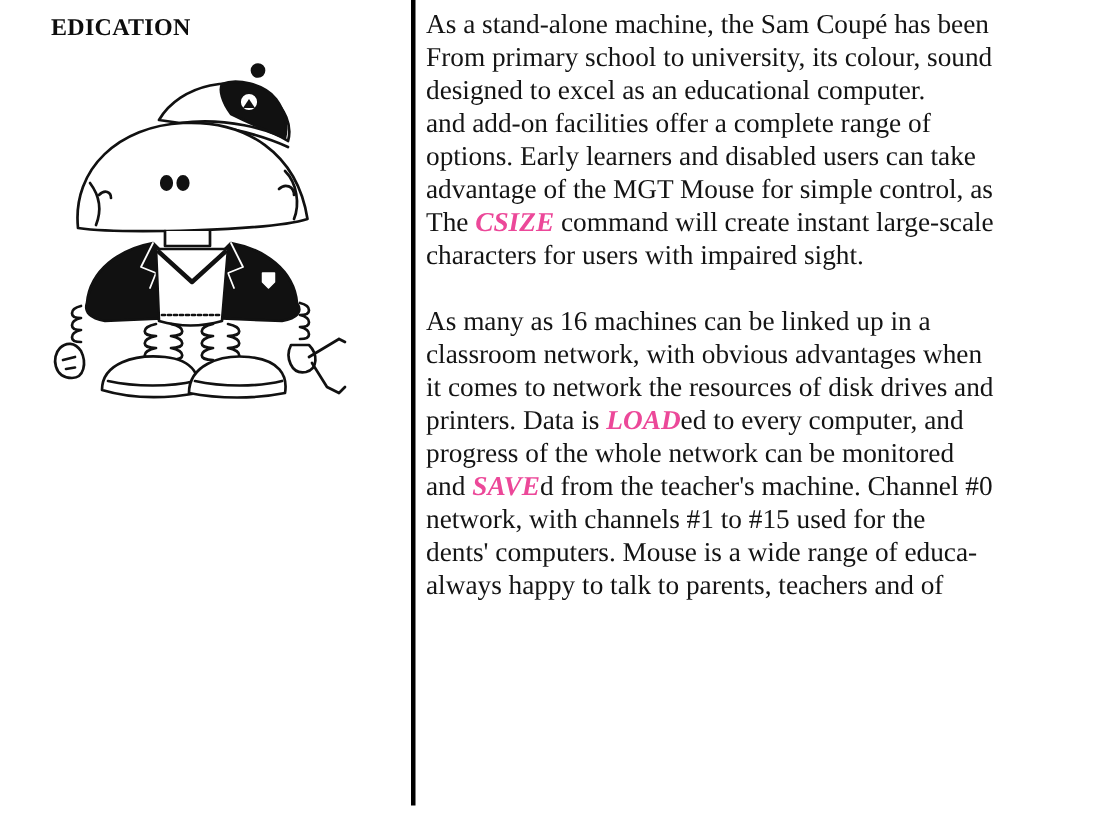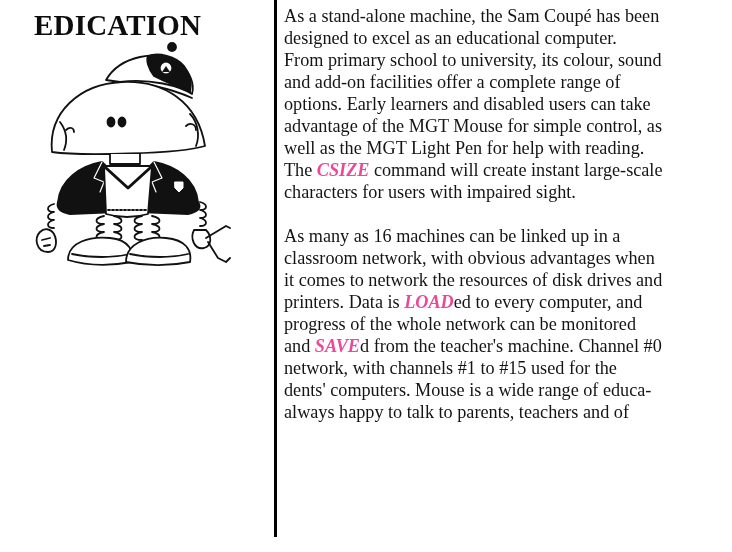--- a/index.html
+++ b/index.html
@@ -24,21 +24,21 @@
       position: absolute;
       left: 0; top: 0;
       width: 274px; height: 552px;
     }
     .heading {
       position: absolute;
       left: 34px;
       top: 11px;
       font-family: "Liberation Serif", "DejaVu Serif", serif;
       font-weight: bold;
-      font-size: 29px;
+      font-size: 16px;
       letter-spacing: 0.2px;
       color: #0d0d0d;
       margin: 0;
       line-height: 1;
     }
     .illustration {
       position: absolute;
       left: 30px;
       top: 42px;
       width: 205px;
@@ -138,26 +138,25 @@
         <path d="M100 212 C 118 216, 142 216, 158 212"></path>
       </g>
     </svg>
   </div>
 
   <div class="rule"></div>
 
   <div class="text-col" id="text-col">
       <div>
         <span class="line"><span>As a stand-alone machine, the Sam Coupé has been</span></span>
+        <span class="line"><span>From primary school to university, its colour, sound</span></span>
         <span class="line"><span>designed to excel as an educational computer.</span></span>
-        <span class="line"><span>From primary school to university, its colour, sound</span></span>
         <span class="line"><span>and add-on facilities offer a complete range of</span></span>
         <span class="line"><span>options. Early learners and disabled users can take</span></span>
         <span class="line"><span>advantage of the MGT Mouse for simple control, as</span></span>
-        <span class="line"><span>well as the MGT Light Pen for help with reading.</span></span>
         <span class="line"><span>The </span><b>CSIZE</b><span> command will create instant large-scale</span></span>
         <span class="line"><span>characters for users with impaired sight.</span></span>
       </div>
       <span class="line blank"></span>
       <div>
         <span class="line"><span>As many as 16 machines can be linked up in a</span></span>
         <span class="line"><span>classroom network, with obvious advantages when</span></span>
         <span class="line"><span>it comes to network the resources of disk drives and</span></span>
         <span class="line"><span>printers. Data is </span><b>LOAD</b><span>ed to every computer, and</span></span>
         <span class="line"><span>progress of the whole network can be monitored</span></span>

